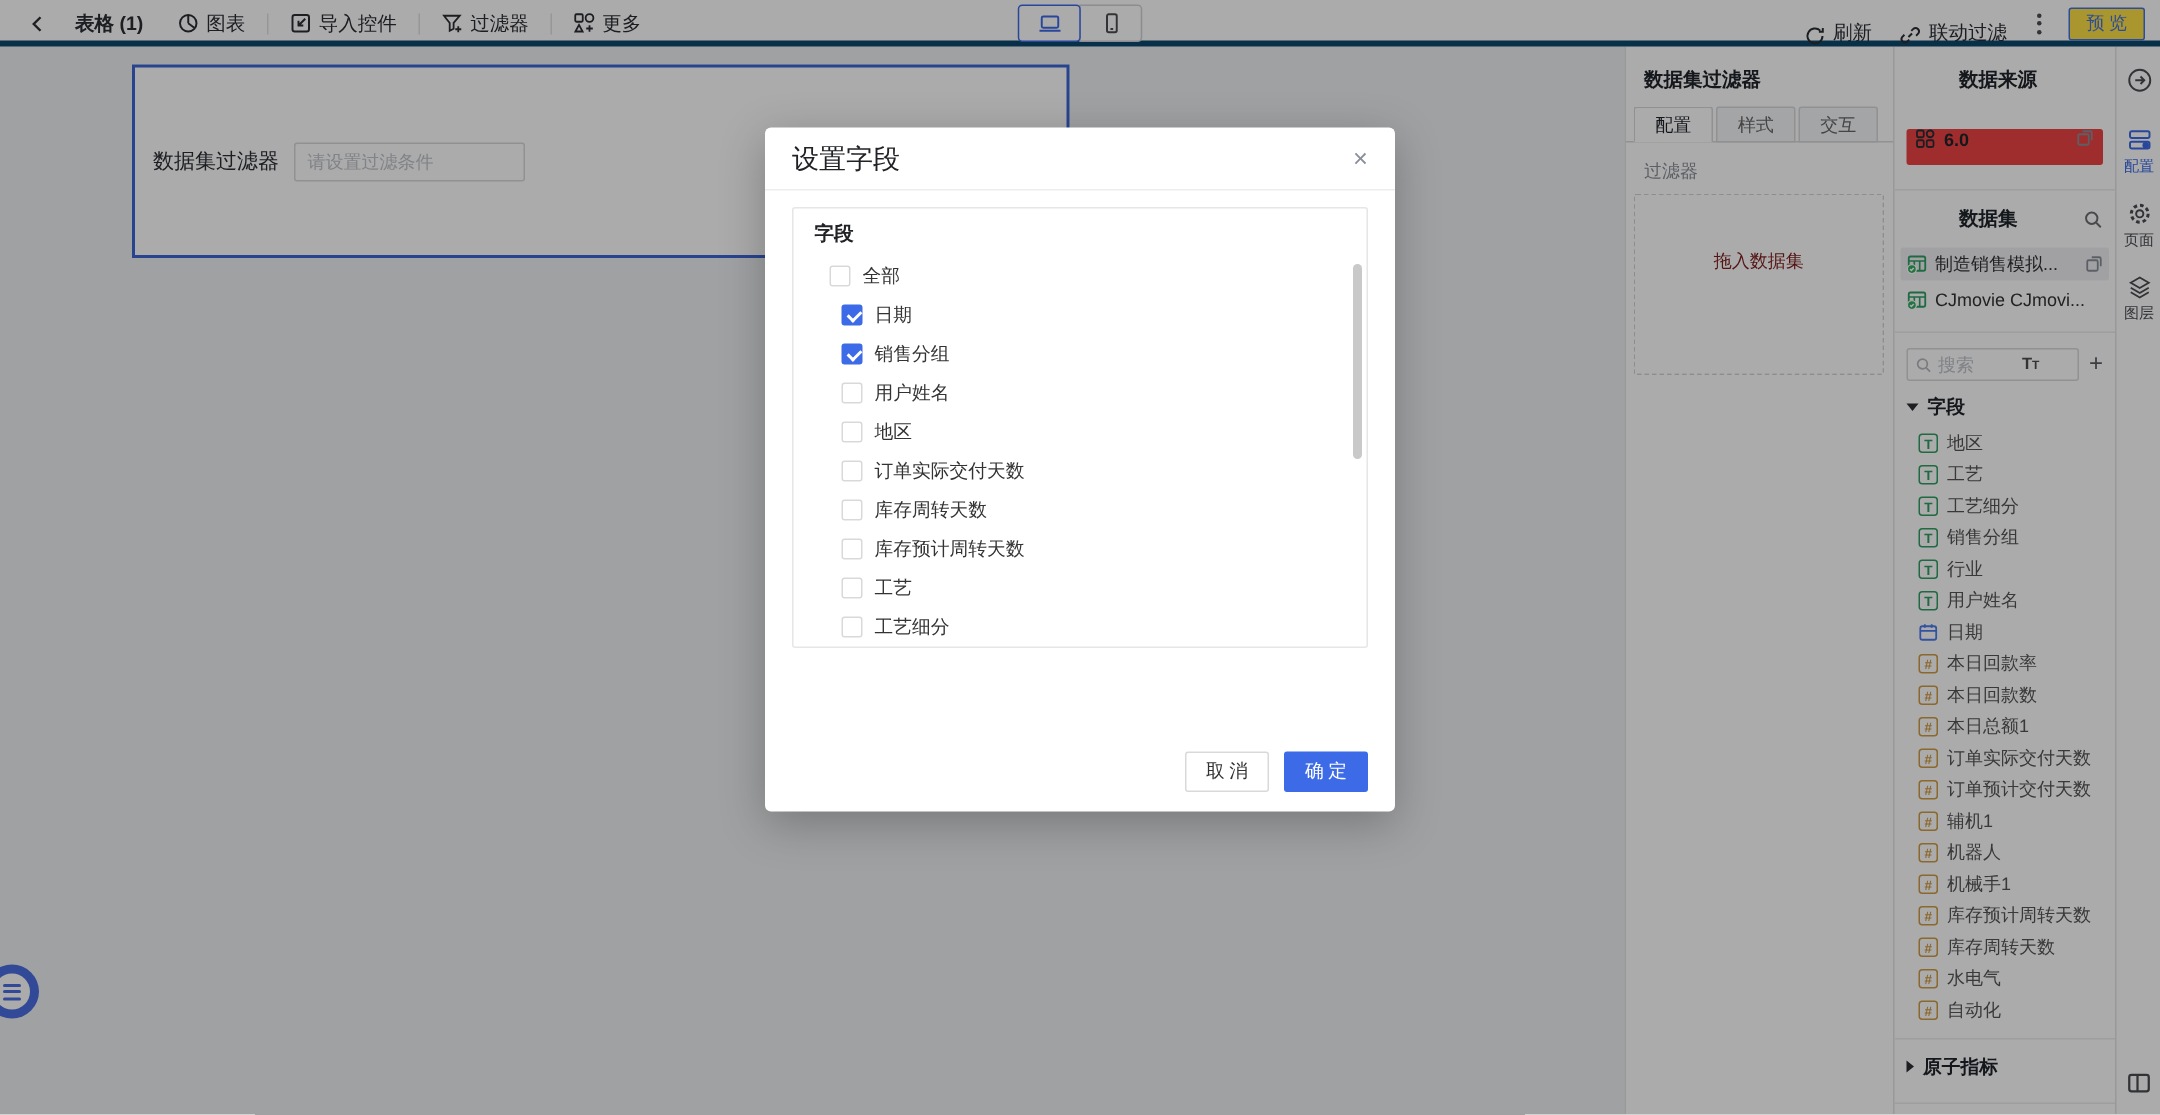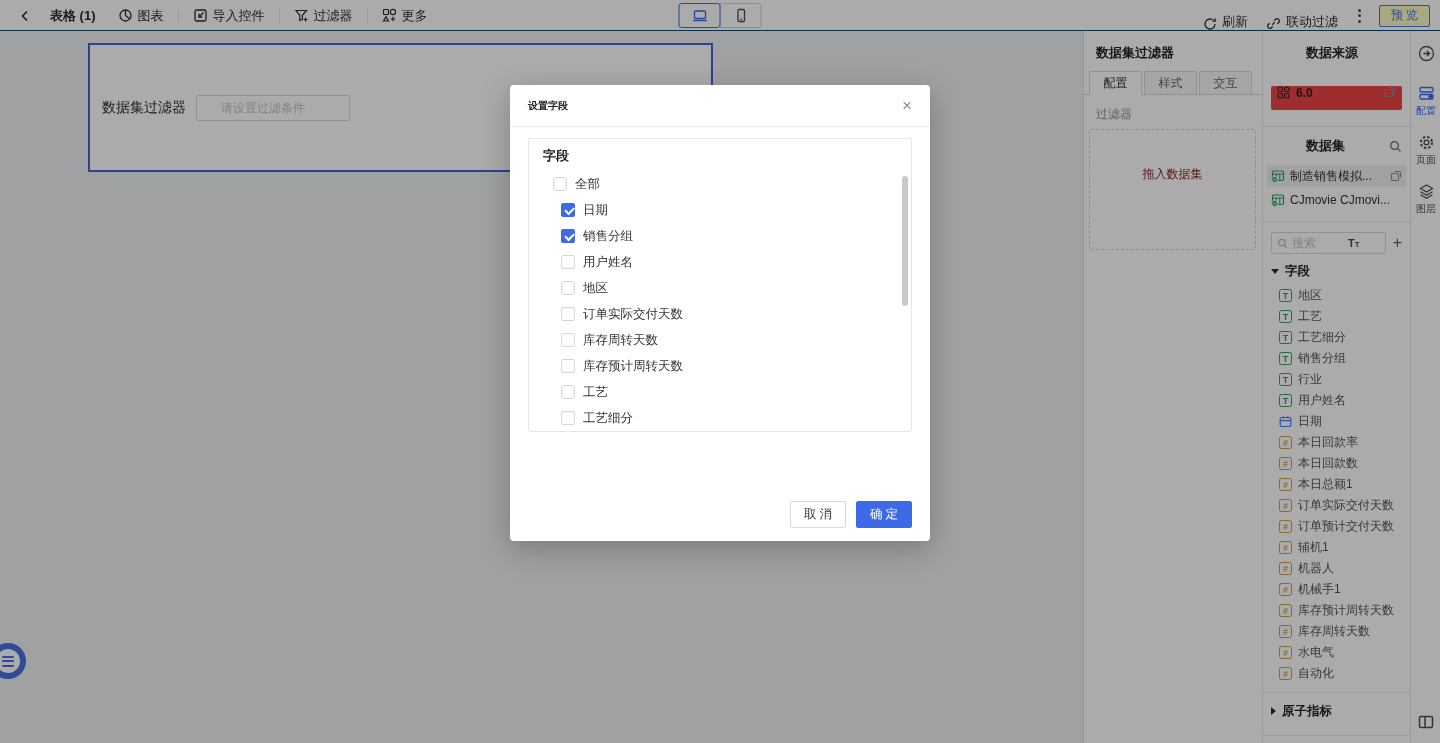--- a/index.html
+++ b/index.html
@@ -1,42 +1,42 @@
 <!DOCTYPE html>
 <html><head>
 <meta charset="utf-8">
 <style>
   * { margin:0; padding:0; box-sizing:border-box; }
   html,body { width:1440px; height:743px; }
   body { font-family:"Liberation Sans","DejaVu Sans",sans-serif; font-size:12px; color:#1f2329; }
   .stage { position:relative; width:1440px; height:743px; overflow:hidden; background:#eef0f3; }
 
   
-  .toolbar { position:absolute; left:0; top:0; width:1440px; height:31px; background:#fff; border-bottom:1px solid #0c4a6e; z-index:10; }
+  .toolbar { position:absolute; left:0; top:0; width:1440px; height:31px; background:#fff; border-bottom:4px solid #0c4a6e; z-index:10; }
   .tb-left { position:absolute; left:14px; top:0; height:31px; display:flex; align-items:center; gap:6px; }
   .tb-item { display:flex; align-items:center; gap:5px; padding:0 8px; height:31px; cursor:pointer; color:#2a2d33; font-size:13px; }
   .tb-item svg { display:block; }
   .tb-title { font-weight:bold; }
   .tb-sep { width:1px; height:14px; background:#e0e1e4; }
   .back-btn { display:flex; align-items:center; padding:0 4px; height:31px; }
   .seg-wrap { position:absolute; left:50%; top:3px; transform:translateX(-50%); display:flex; }
   .seg { width:42px; height:25px; display:flex; align-items:center; justify-content:center; border:1px solid #cfd2d7; background:#fff; border-radius:3px; }
   .seg.active { border-color:#3d6be8; color:#3d6be8; position:relative; z-index:2; }
   .seg + .seg { margin-left:-1px; border-radius:0 3px 3px 0; }
   .tb-right { position:absolute; right:10px; top:0; height:31px; display:flex; align-items:center; gap:14px; }
   .tb-right .tb-item { padding:0 2px;align-items:flex-end; }
   .kebab { display:flex; flex-direction:column; gap:2.5px; padding:0 4px; }
   .kebab i { width:3px; height:3px; border-radius:50%; background:#4a4d52; }
-  .preview-btn { height:22px; padding:0 8px 0 11px; border:1px solid #4474e3; color:#4474e3; background:#fef9c3; border-radius:2px; font-size:12px; letter-spacing:3px; display:flex; align-items:center; cursor:pointer; }
+  .preview-btn { height:22px; padding:0 8px 0 11px; border:1px solid #4474e3; color:#4474e3; background:#fde047; border-radius:2px; font-size:12px; letter-spacing:3px; display:flex; align-items:center; cursor:pointer; }
 
   
   .canvas { position:absolute; left:0; top:31px; width:1083px; height:712px; background:#eef0f3; }
   .widget { position:absolute; left:88px; top:12px; width:625px; height:129px; background:#fff; border:2px solid #3d66d6; display:flex; align-items:center; padding-left:12px; gap:10px; }
   .widget-label { font-size:14px; color:#2a2d33; }
-  .widget-input { width:154px; height:26px; border:1px solid #d9d9d9; border-radius:2px; padding:0 24px; font-size:12px; color:#333; font-family:inherit; background:#fff; }
+  .widget-input { width:154px; height:26px; border:1px solid #d9d9d9; border-radius:2px; padding:0 8px; font-size:12px; color:#333; font-family:inherit; background:#fff; }
   .widget-input::placeholder { color:#bfc3c9; }
   .float-btn { position:absolute; left:-10px; top:612px; width:36px; height:36px; border-radius:50%; background:#4a6ee0; display:flex; align-items:center; justify-content:center; }
   .float-inner { width:24px; height:24px; border-radius:50%; background:#fff; display:flex; flex-direction:column; justify-content:center; align-items:center; gap:2.5px; }
   .float-inner i { display:block; width:12px; height:2px; background:#4a6ee0; border-radius:1px; }
 
   
   .panel-config { position:absolute; left:1083px; top:31px; width:179px; height:712px; background:#fff; border-left:1px solid #e3e4e6; }
   .pc-title { font-size:13px; font-weight:bold; padding:13px 12px 9px; }
   .pc-tabs { display:flex; padding:0 5px; position:relative; }
   .pc-tabs::after { content:""; position:absolute; left:0; right:0; bottom:0; height:1px; background:#d9d9d9; }
@@ -79,21 +79,21 @@
   .rail-top { position:absolute; top:14px; left:0; width:30px; display:flex; justify-content:center; cursor:pointer; color:#4a4d52; }
   .rail-items { position:absolute; top:54px; left:0; width:30px; display:flex; flex-direction:column; gap:16px; align-items:center; }
   .rail-item { display:flex; flex-direction:column; align-items:center; gap:2px; color:#4a4d52; font-size:10px; cursor:pointer; }
   .rail-item.active { color:#3d6be8; }
   .rail-bottom { position:absolute; bottom:14px; left:0; width:30px; display:flex; justify-content:center; color:#4a4d52; cursor:pointer; }
 
   
   .overlay { position:absolute; inset:0; background:rgba(0,0,0,0.33); z-index:40; }
   .modal { position:absolute; left:510px; top:85px; width:420px; height:456px; background:#fff; border-radius:4px; box-shadow:0 8px 30px rgba(0,0,0,0.25); z-index:50; }
   .modal-header { height:42px; display:flex; align-items:center; justify-content:space-between; padding:0 18px; border-bottom:1px solid #ededed; }
-  .modal-title { font-size:10px; font-weight:bold; color:#202226; }
+  .modal-title { font-size:18px; font-weight:normal; color:#202226; }
   .modal-close { font-size:17px; color:#8a8f99; cursor:pointer; line-height:1; }
   .modal-sub { padding:17px 18px 0; color:#c3c6cc; font-size:12px; white-space:nowrap; overflow:hidden; }
   .modal-listbox { margin:11px 18px 0; height:294px; border:1px solid #e6e6e6; border-radius:2px; padding:8px 14px 0; position:relative; overflow:hidden; }
   .mlb-title { font-size:13px; font-weight:bold; color:#202226; }
   .m-row { display:flex; align-items:center; gap:8px; height:26px; font-size:12.5px; color:#333; cursor:pointer; }
   .m-row.all { margin-top:6px; padding-left:10px; }
   .m-rows .m-row { padding-left:18px; }
   .cb { width:14px; height:14px; border:1px solid #d9d9d9; border-radius:2px; background:#fff; position:relative; flex:none; }
   .cb.checked { background:#3d6be8; border-color:#3d6be8; }
   .cb.checked::after { content:""; position:absolute; left:2.5px; top:3px; width:7px; height:3.5px; border-left:2px solid #fff; border-bottom:2px solid #fff; transform:rotate(-45deg); }

